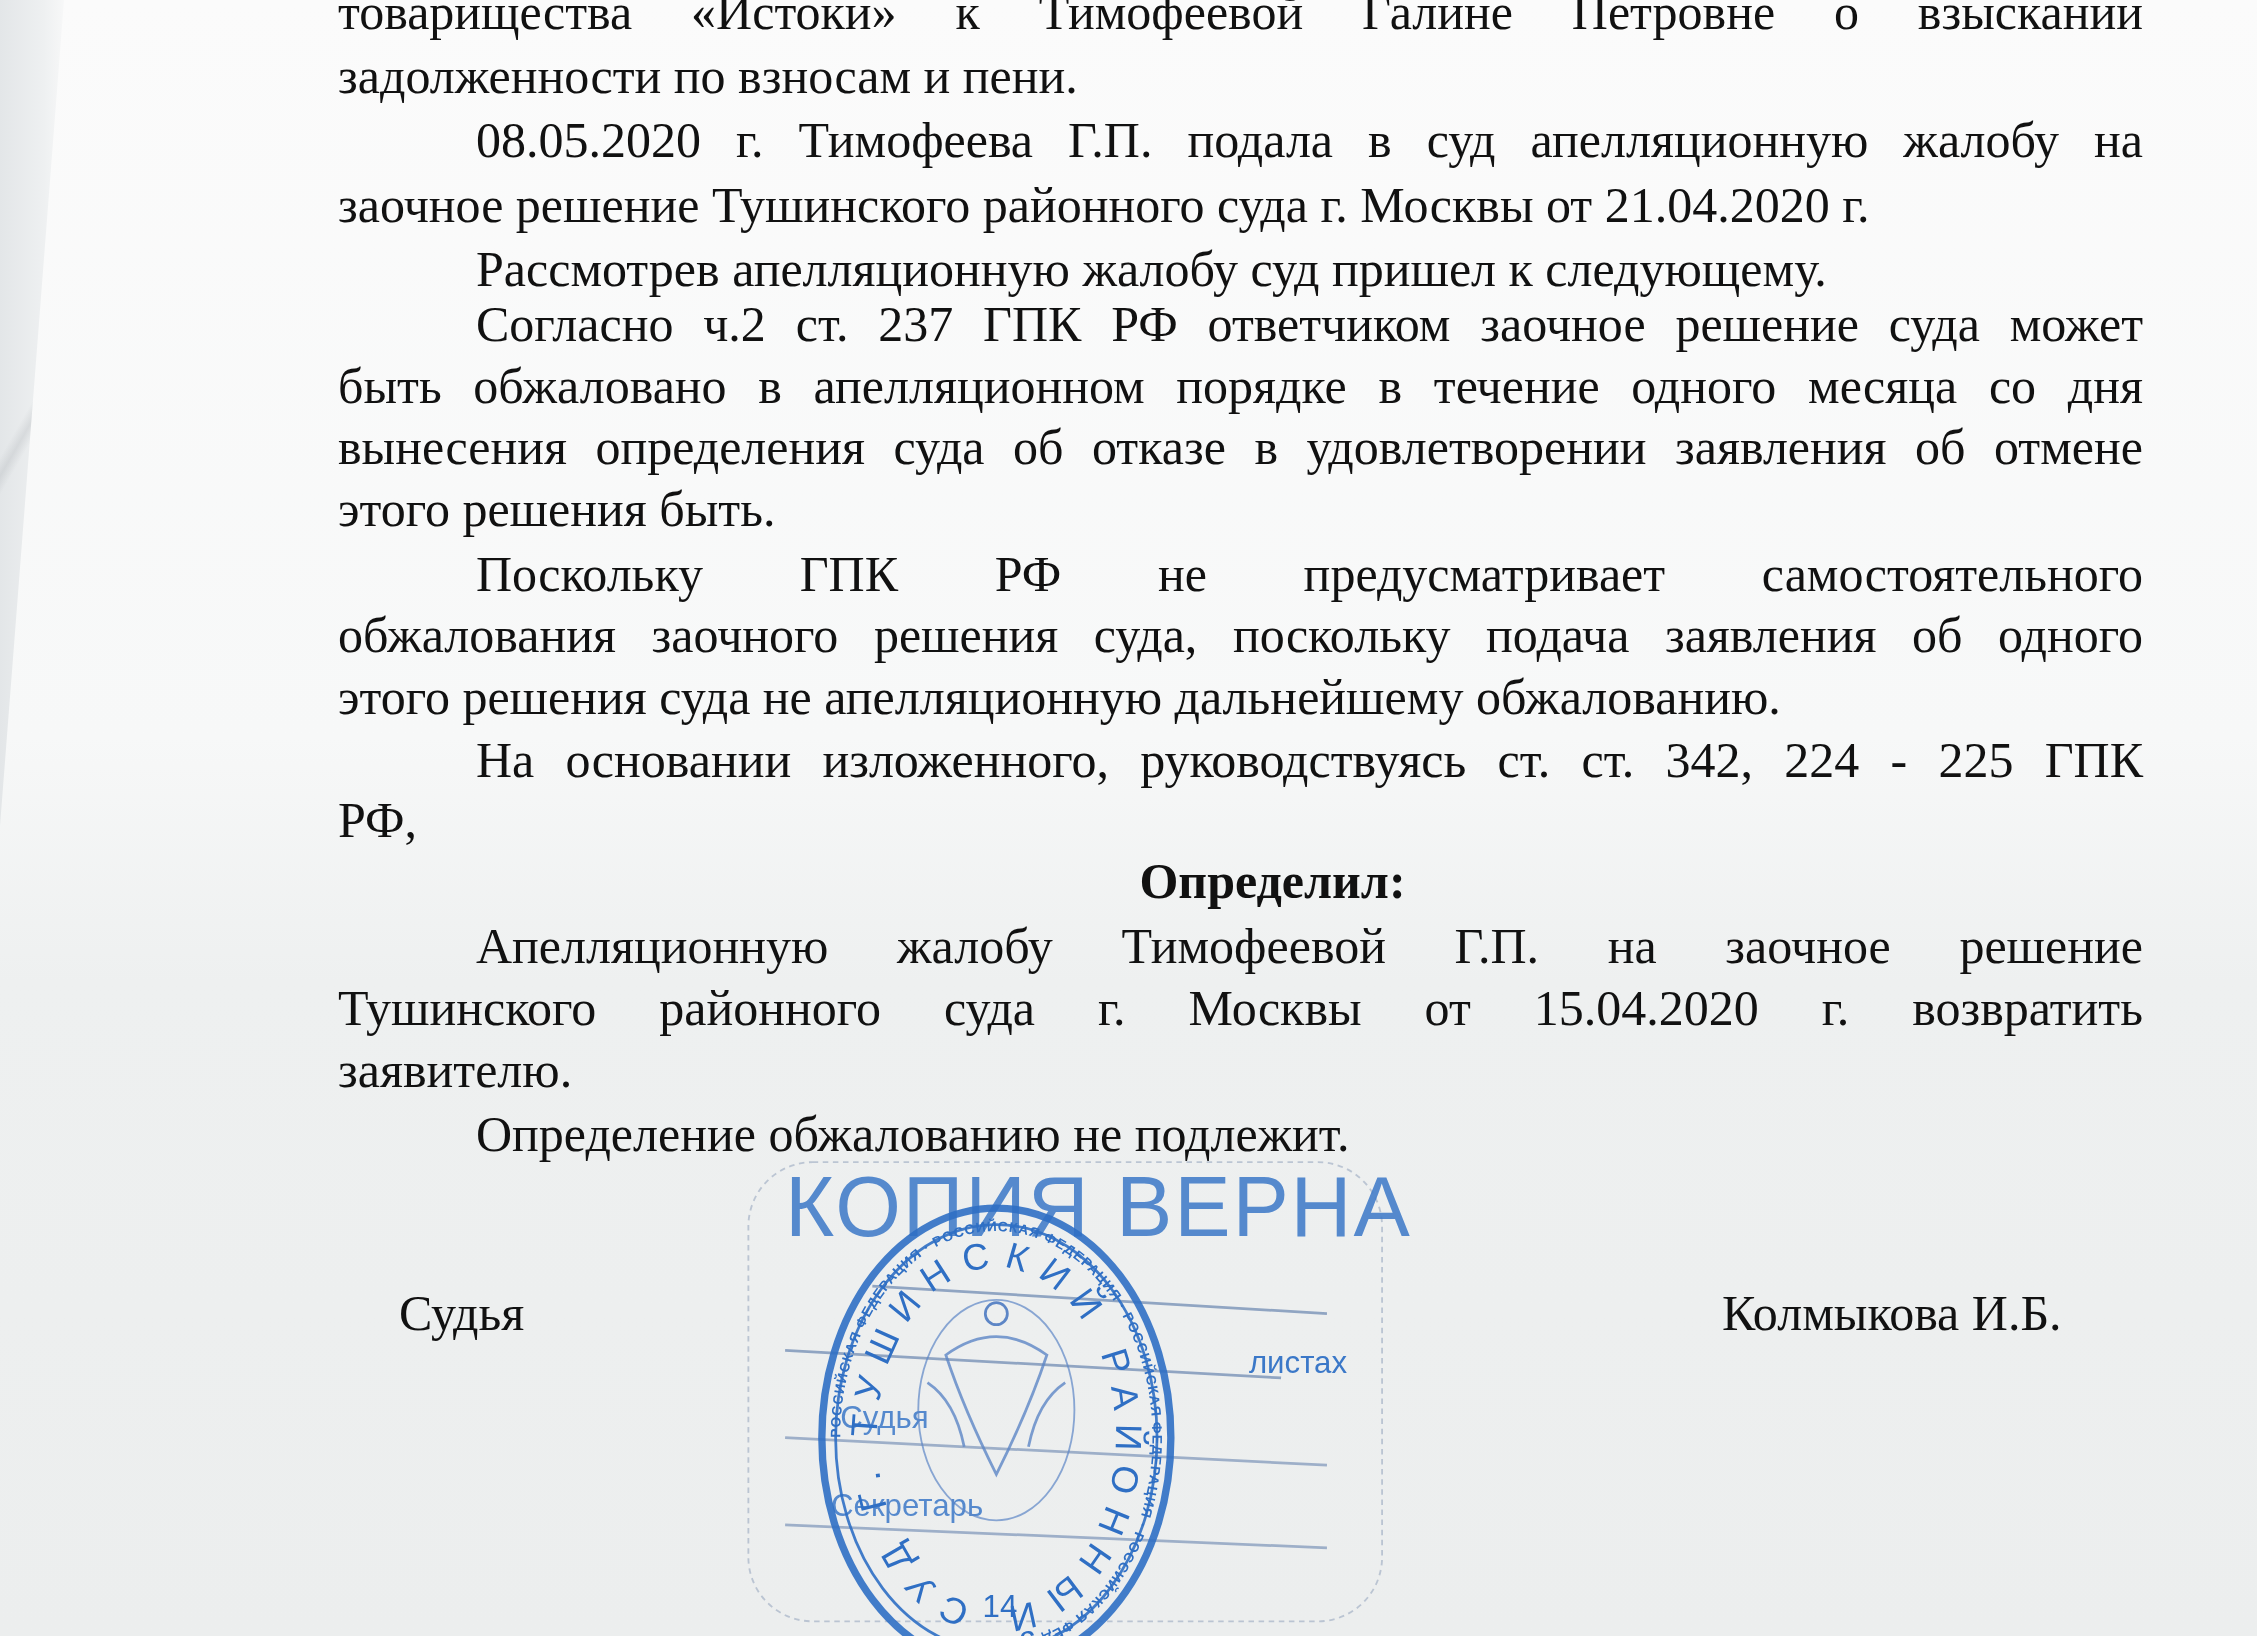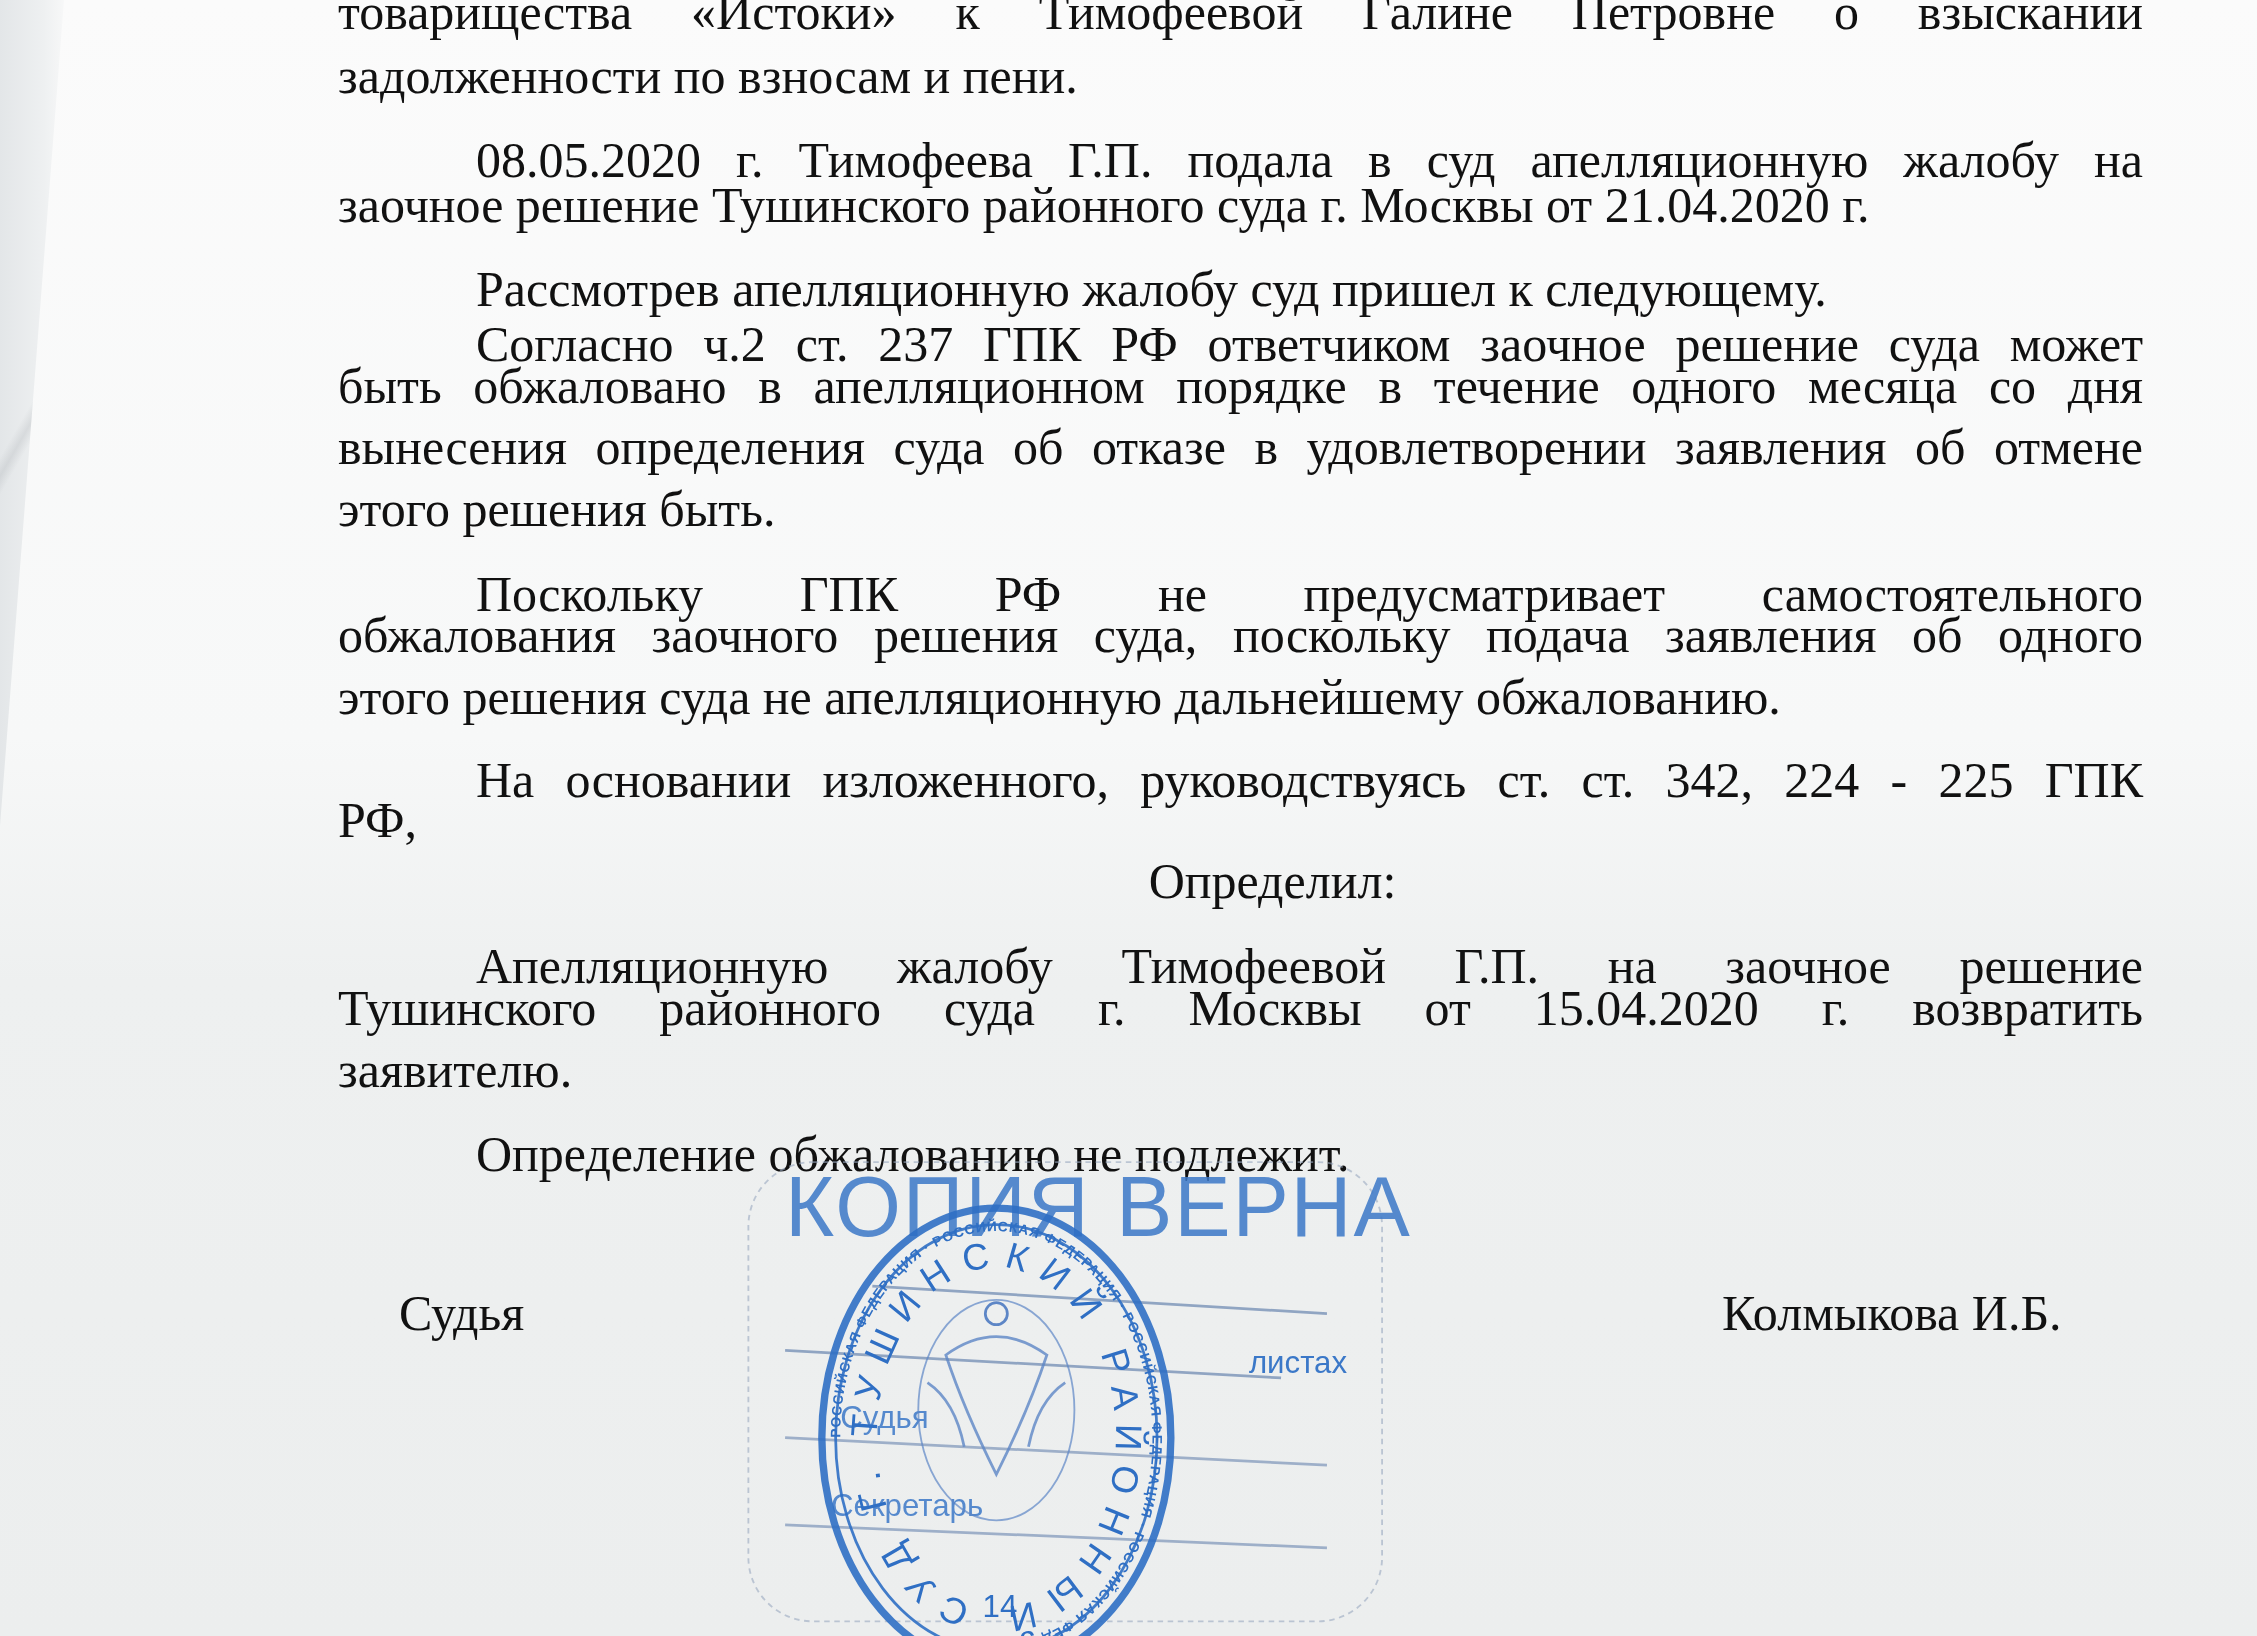--- a/index.html
+++ b/index.html
@@ -20,23 +20,23 @@
     clip-path: polygon(0 0, 64px 0, 0 826px);
   }
   .doc {
     position:absolute; left:338px; top:0; width:1805px;
     font-size:50px; line-height:64px;
   }
   .line {
     position:absolute; left:0; width:1805px; height:64px; white-space:nowrap;
   }
   .justify { text-align:justify; text-align-last:justify; }
-  .indent { padding-left:138px; box-sizing:border-box;margin-top:20px; }
+  .indent { padding-left:138px; box-sizing:border-box; }
   .heading {
-    position:absolute; left:0; width:1805px; text-align:center; font-weight:normal;
+    position:absolute; left:0; width:1805px; text-align:center; font-weight:bold;
     padding-left:64px; box-sizing:border-box;
   }
   .sig {
     position:absolute; font-size:50px; line-height:64px; white-space:nowrap;
   }
   .stamp-wrap {
     position:absolute; left:730px; top:1107px; width:698px; height:530px; pointer-events:none;
   }
   .stamp-wrap svg { width:100%; height:100%; }
 </style>

